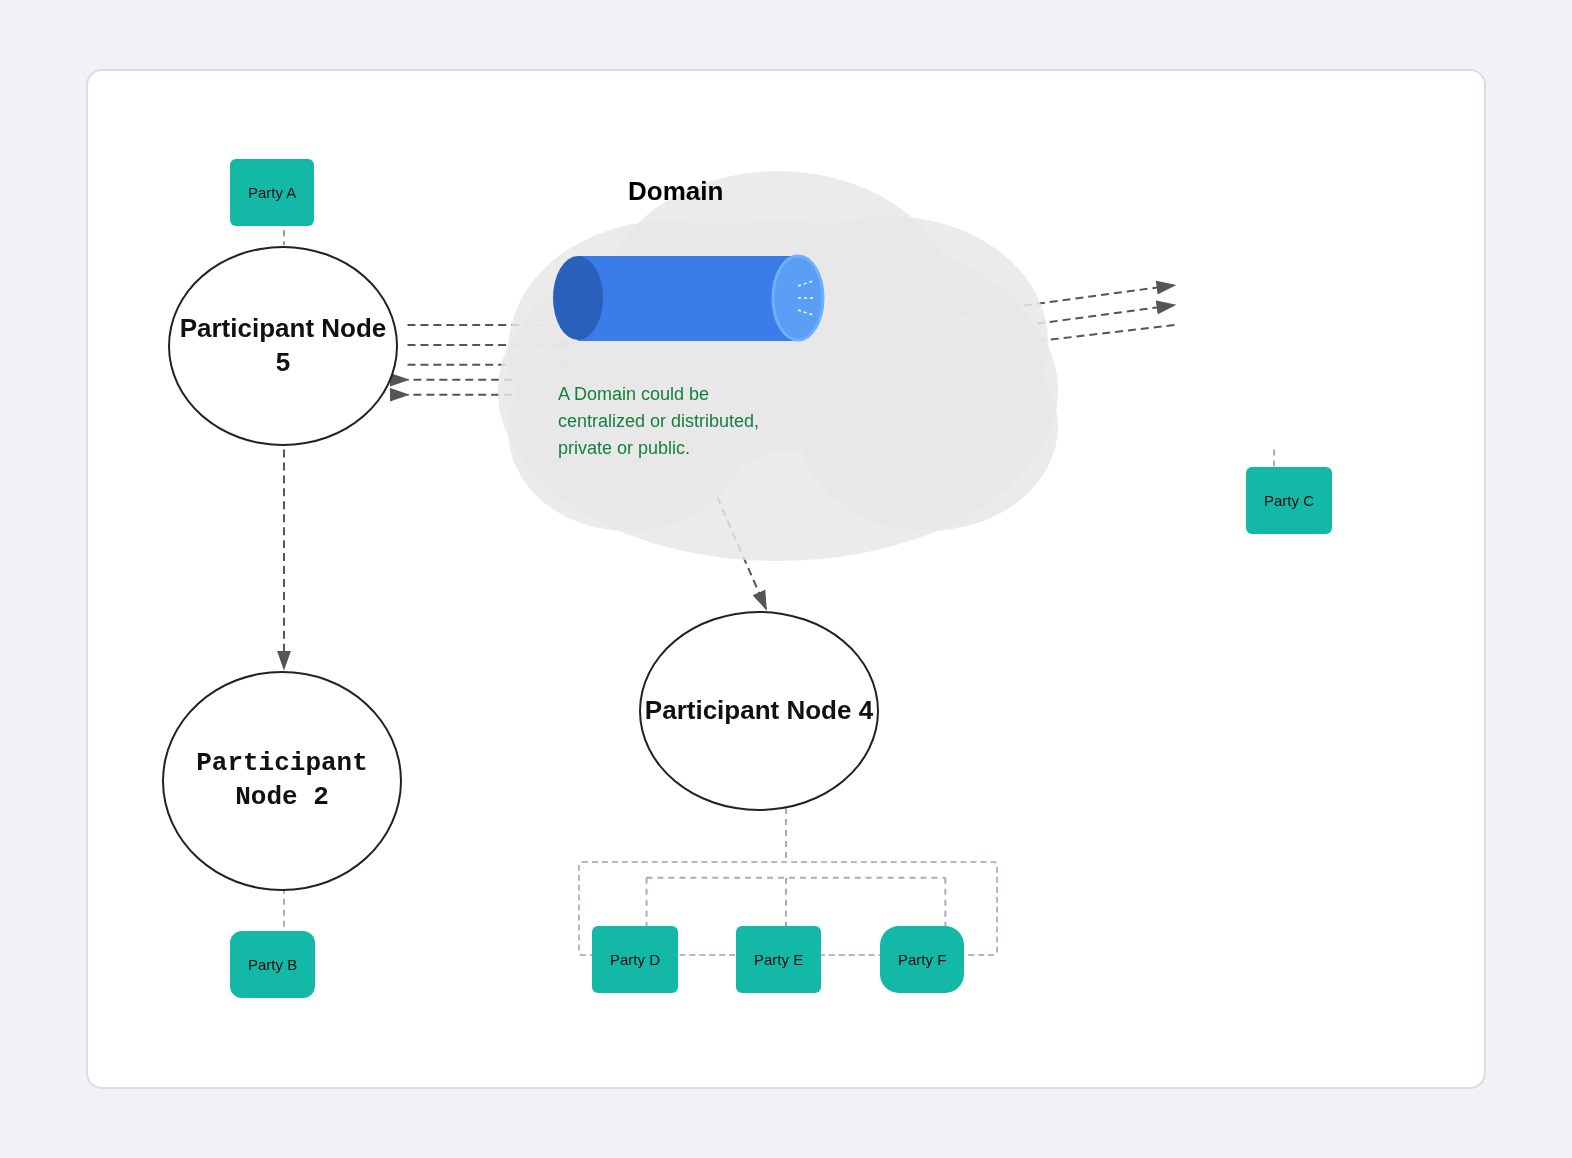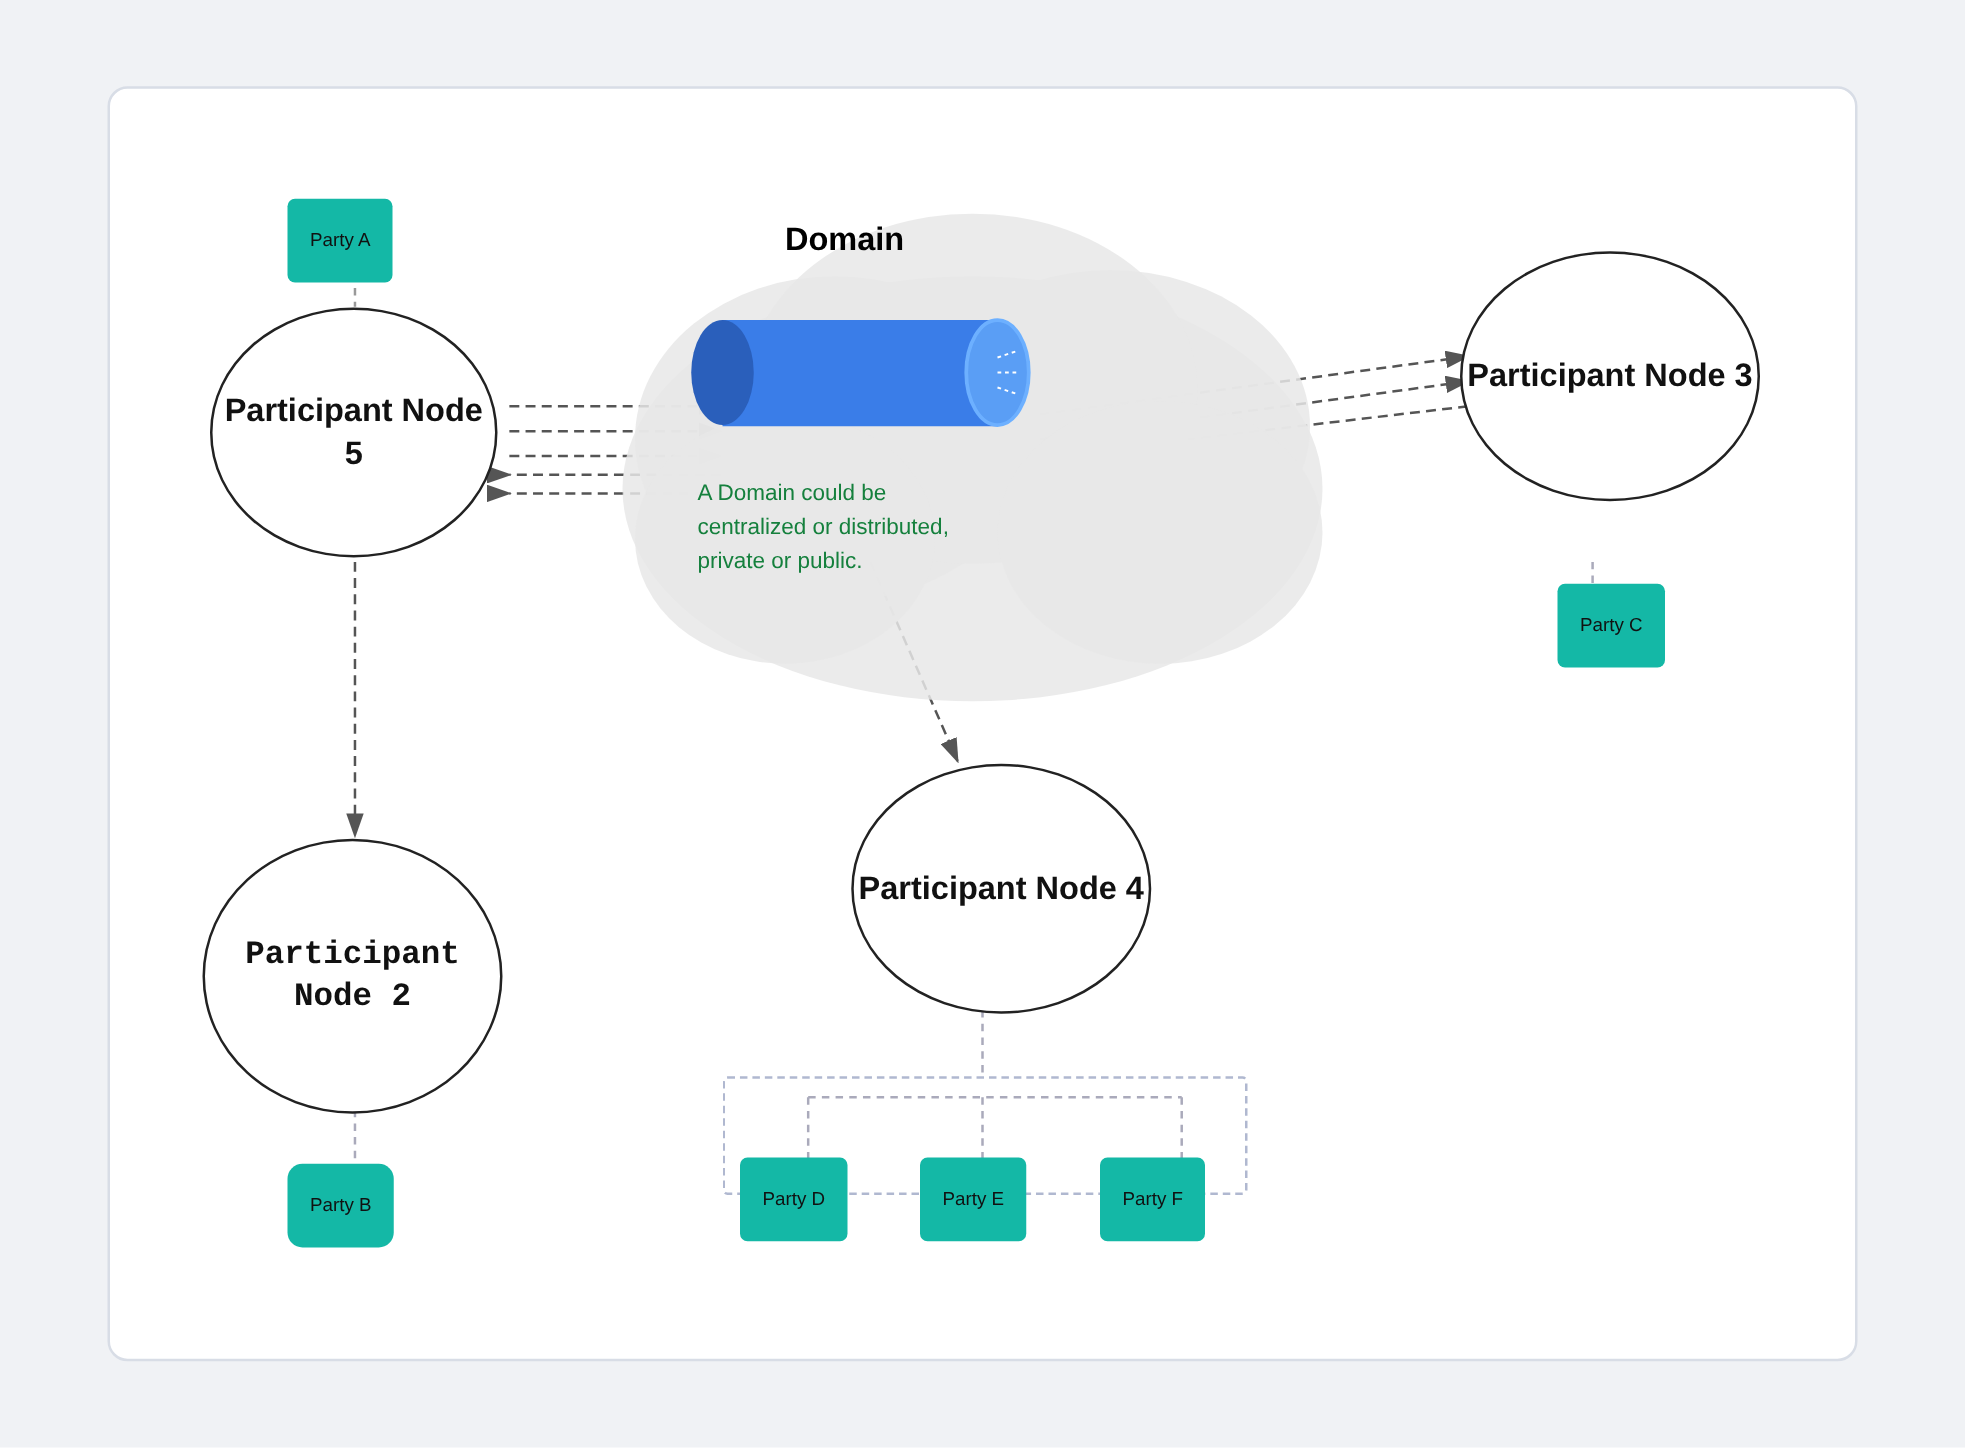--- a/index.html
+++ b/index.html
@@ -150,34 +150,30 @@
 Node 5</div>
   </div>
 
   <div class="participant-node" style="width:240px; height:220px; top:600px; left:74px;font-family:Liberation Mono, monospace;">
     <div class="node-label">Participant
 Node 2</div>
   </div>
 
   <div class="cyan-badge" style="top:860px; left:142px;border-radius:12px;">Party B</div>
 
-  <div class="participant-node" style="width:240px; height:200px; top:130px; left:1080px;">
-    <div class="node-label">Participant
-Node 3</div>
-  </div>
 
   <div class="cyan-badge" style="top:396px; left:1158px;text-align:right;">Party C</div>
 
-  <div class="participant-node" style="width:240px; height:200px; top:540px; left:593px;">
+  <div class="participant-node" style="width:240px; height:200px; top:540px; left:551px;">
     <div class="node-label">Participant
 Node 4</div>
   </div>
 
   <div class="party-group-box" style="top:790px; left:490px; width:420px; height:95px; border-color:#b0b8d0;"></div>
 
   <div class="cyan-badge" style="top:855px; left:504px;">Party D</div>
 
   <div class="cyan-badge" style="top:855px; left:648px;">Party E</div>
 
-  <div class="cyan-badge" style="top:855px; left:792px;">Party F</div>
+  <div class="cyan-badge" style="top:855px; left:792px;border-radius:19px;">Party F</div>
 
 
 </div>
 
 </body></html>

